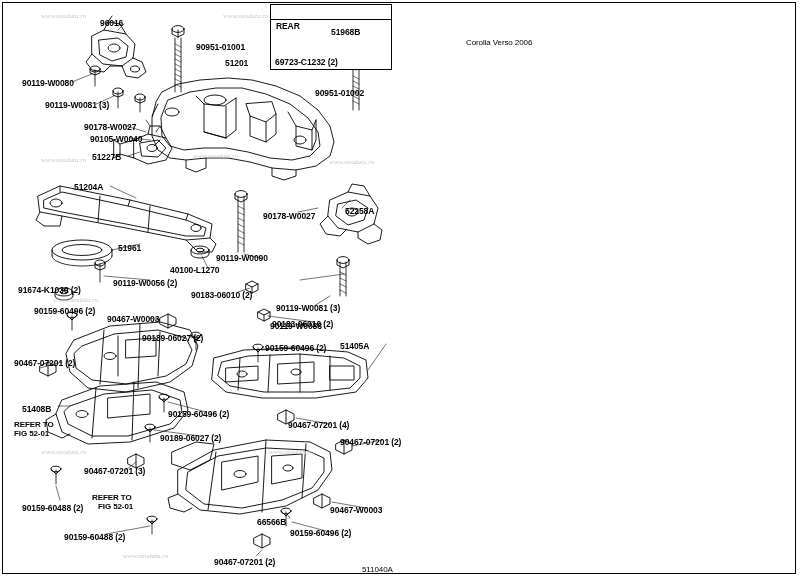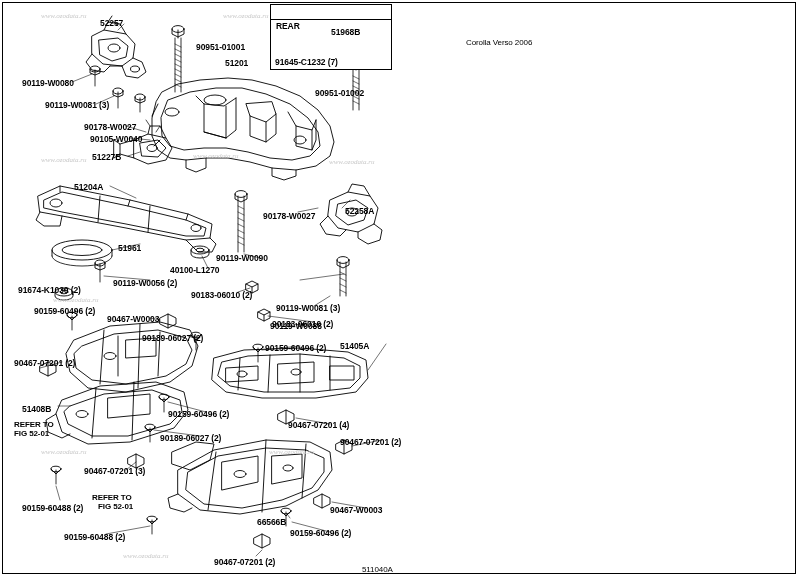--- a/index.html
+++ b/index.html
@@ -338,38 +338,38 @@
       <path d="M334 48 L330 56 L338 62 L350 60 L348 52"></path>
       <path d="M300 34 L316 34" stroke-width="0.55"></path>
       <path d="M300 52 L330 50" stroke-width="0.55"></path>
     </g>
   </svg>
 
   <div class="rear-box">
     <div class="divider"></div>
     <div class="lbl" style="left:5px; top:16px;">REAR</div>
     <div class="lbl" style="left:32px; top:22px;padding-left:28px;">51968B</div>
-    <div class="lbl" style="left:4px; top:52px;">91645-C1232 (7)</div>
+    <div class="lbl" style="left:4px; top:52px;">69723-C1232 (2)</div>
   </div>
 
   <div class="lbl corner" style="left:466px; top:38px;">Corolla Verso 2006</div>
   <div class="lbl corner" style="left:362px; top:565px;">511040A</div>
 
   <div class="wm" style="left:14px; top:12px;">www.ozodata.ru</div>
   <div class="wm" style="left:196px; top:12px;">www.ozodata.ru</div>
   <div class="wm" style="left:14px; top:156px;">www.ozodata.ru</div>
   <div class="wm" style="left:166px; top:152px;">www.ozodata.ru</div>
   <div class="wm" style="left:302px; top:158px;">www.ozodata.ru</div>
   <div class="wm" style="left:26px; top:296px;">www.ozodata.ru</div>
   <div class="wm" style="left:14px; top:448px;">www.ozodata.ru</div>
   <div class="wm" style="left:242px; top:448px;">www.ozodata.ru</div>
   <div class="wm" style="left:96px; top:552px;">www.ozodata.ru</div>
 
   <div id="callouts">
-      <div class="lbl" style="left: 100px; top: 18px;">52257</div>
+      <div class="lbl" style="left: 100px; top: 18px;">96016</div>
       <div class="lbl" style="left: 196px; top: 42px;">90951-01001</div>
       <div class="lbl" style="left: 225px; top: 58px;">51201</div>
       <div class="lbl" style="left: 22px; top: 78px; text-align: right;">90119-W0080</div>
       <div class="lbl" style="left: 45px; top: 100px;">90119-W0081 (3)</div>
       <div class="lbl" style="left: 315px; top: 88px;">90951-01002</div>
       <div class="lbl" style="left: 84px; top: 122px;">90178-W0027</div>
       <div class="lbl" style="left: 90px; top: 134px;">90105-W0040</div>
       <div class="lbl" style="left: 92px; top: 152px;">51227B</div>
       <div class="lbl" style="left: 74px; top: 182px;">51204A</div>
       <div class="lbl" style="left: 345px; top: 206px;">52258A</div>

